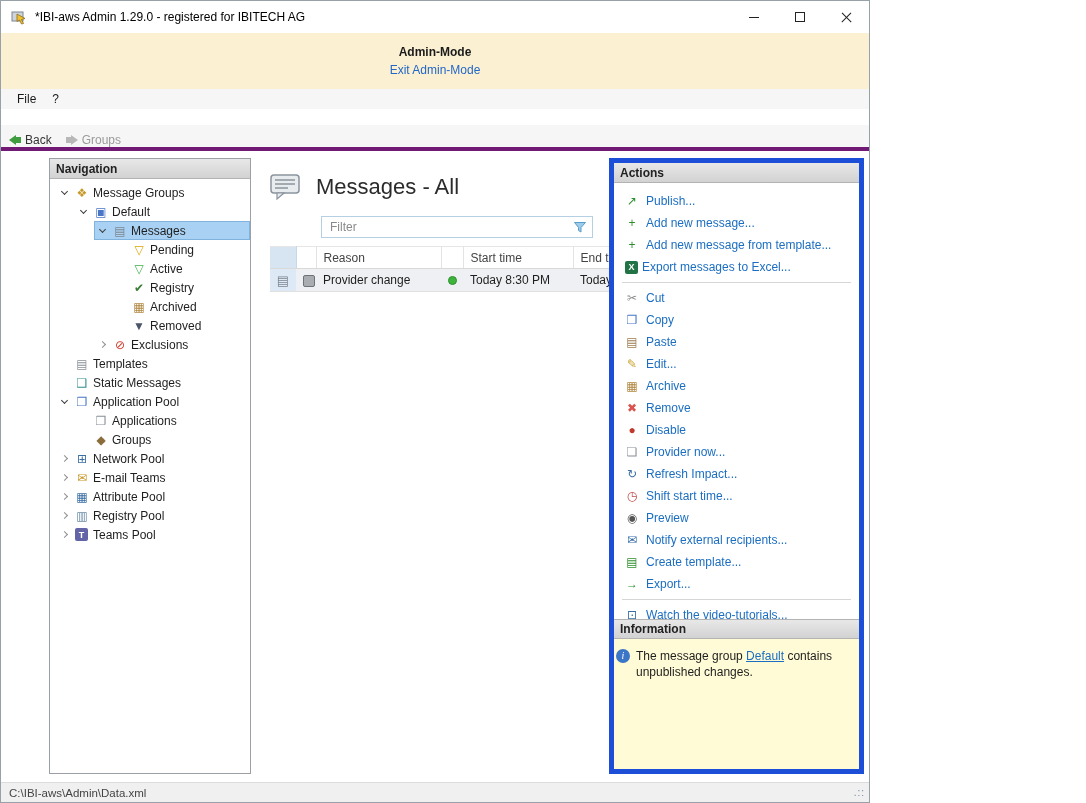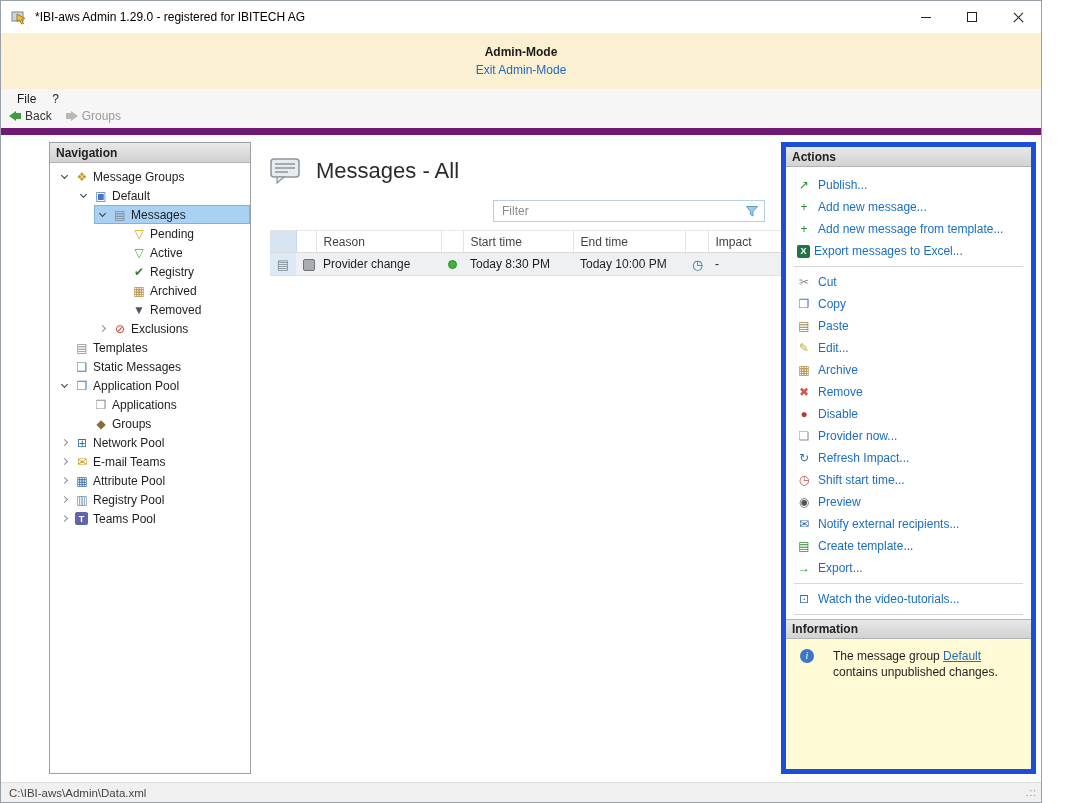--- a/index.html
+++ b/index.html
@@ -1,18 +1,18 @@
 <!DOCTYPE html>
 <html><head>
 <meta charset="utf-8">
 <style>
   * { margin:0; padding:0; box-sizing:border-box; }
   html,body { width:1086px; height:803px; }
   body { font-family:"Liberation Sans","DejaVu Sans",sans-serif; font-size:12px; color:#1e1e1e; background:#fff; }
-  .window { width:1042px; height:803px; border:1px solid #98a0a8; display:flex; flex-direction:column; background:#fff; overflow:hidden; }
+  .window { width:870px; height:803px; border:1px solid #98a0a8; display:flex; flex-direction:column; background:#fff; overflow:hidden; }
 
   
   .titlebar { height:32px; flex:0 0 auto; display:flex; align-items:center; background:#fff; }
   .titlebar .app-icon { margin:0 8px 0 10px; display:inline-flex; }
   .title-text { font-size:12px; color:#000; }
   .win-controls { margin-left:auto; display:flex; height:100%; }
   .ctl { width:46px; height:100%; display:flex; align-items:center; justify-content:center; cursor:default; }
   .ctl-min i { display:block; width:10px; border-top:1px solid #222; }
   .ctl-max i { display:block; width:10px; height:10px; border:1px solid #222; }
   .ctl-close i { position:relative; display:block; width:13px; height:13px; }
@@ -21,21 +21,21 @@
   .ctl-close i::after { transform:rotate(-45deg); }
 
   
   .banner { height:56px; flex:0 0 auto; background:#fcf0d2; display:flex; flex-direction:column; align-items:center; justify-content:center; gap:4px; }
   .banner-title { font-weight:bold; color:#1a1a1a; }
   .banner-link { color:#2268c8; cursor:pointer; }
 
   
   .menubar { height:20px; flex:0 0 auto; background:#f6f6f6; display:flex; align-items:center; padding-left:8px; }
   .menu-item { padding:0 8px; height:100%; display:flex; align-items:center; color:#1a1a1a; cursor:default; }
-  .toolbar { height:26px; flex:0 0 auto; background:#f6f6f6; display:flex; align-items:flex-start; padding-left:8px; gap:14px; border-bottom:7px solid #701a75; }
+  .toolbar { height:26px; flex:0 0 auto; background:#f6f6f6; display:flex; align-items:flex-end; padding-left:8px; gap:14px; border-bottom:4px solid #701a75;margin-top:16px; }
   .tool-btn { display:flex; align-items:center; gap:4px; color:#333; cursor:default; }
   .tool-btn.disabled { color:#9a9a9a; }
   .arrow-left,.arrow-right { display:inline-flex; align-items:center; }
   .arrow-left .head { width:0; height:0; border-top:5px solid transparent; border-bottom:5px solid transparent; border-right:7px solid #3f9d3f; }
   .arrow-left .tail { width:5px; height:6px; background:#3f9d3f; }
   .arrow-right .tail { width:5px; height:6px; background:#b8b8b8; }
   .arrow-right .head { width:0; height:0; border-top:5px solid transparent; border-bottom:5px solid transparent; border-left:7px solid #b8b8b8; }
 
   
   .workspace { flex:1; display:flex; background:#fff; padding:7px 5px 8px 4px; overflow:hidden; }
@@ -77,21 +77,21 @@
 
   
   .right-col { width:255px; flex:0 0 auto; border:5px solid #1d4ed8; display:flex; flex-direction:column; background:#fff; }
   .actions-body { flex:1; overflow:hidden; padding-top:7px; }
   .action-item { height:22px; display:flex; align-items:center; padding:0 8px; color:#1b6ec2; cursor:pointer; }
   .a-icon { width:20px; flex:0 0 auto; text-align:center; font-size:12px; margin-right:4px; }
   .a-label { white-space:nowrap; }
   .a-sep { border-top:1px solid #d6d6d6; margin:4px 8px; }
   .actions-overflow { text-align:right; padding:1px 12px 0 0; color:#6a6a6a; font-weight:bold; cursor:pointer; }
 
-  .info-body { height:130px; flex:0 0 auto; background:#fffbd6; padding:9px 14px; display:flex; gap:19px; line-height:1.35; }
+  .info-body { height:130px; flex:0 0 auto; background:#fffbd6; padding:9px 2px; display:flex; gap:6px; line-height:1.35; }
   .info-icon { flex:0 0 auto; width:14px; height:14px; margin-top:1px; border-radius:50%; background:#3c76c6; color:#fff; display:inline-flex; align-items:center; justify-content:center; font-size:10px; font-style:italic; font-family:"Liberation Serif",serif; }
   .info-icon::before { content:"i"; }
   .info-text a, .inline-link { color:#1b6ec2; text-decoration:underline; cursor:pointer; }
 
   
   .statusbar { height:20px; flex:0 0 auto; background:#f0f0f0; border-top:1px solid #dcdcdc; display:flex; align-items:center; padding:0 4px 0 8px; color:#444; font-size:11.5px; }
   .grip { margin-left:auto; color:#7a8aa0; font-size:10px; letter-spacing:1px; }
 </style>
 </head>
 <body>

